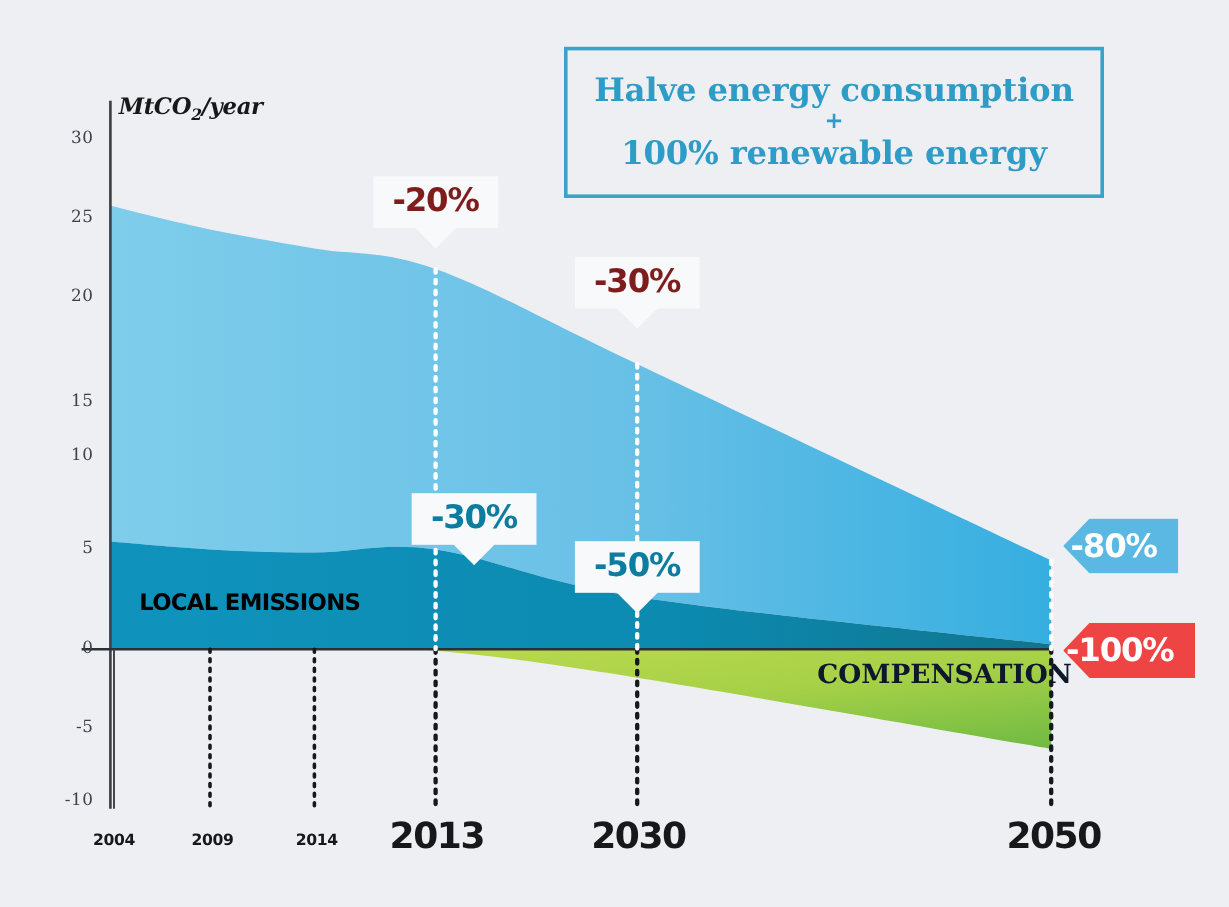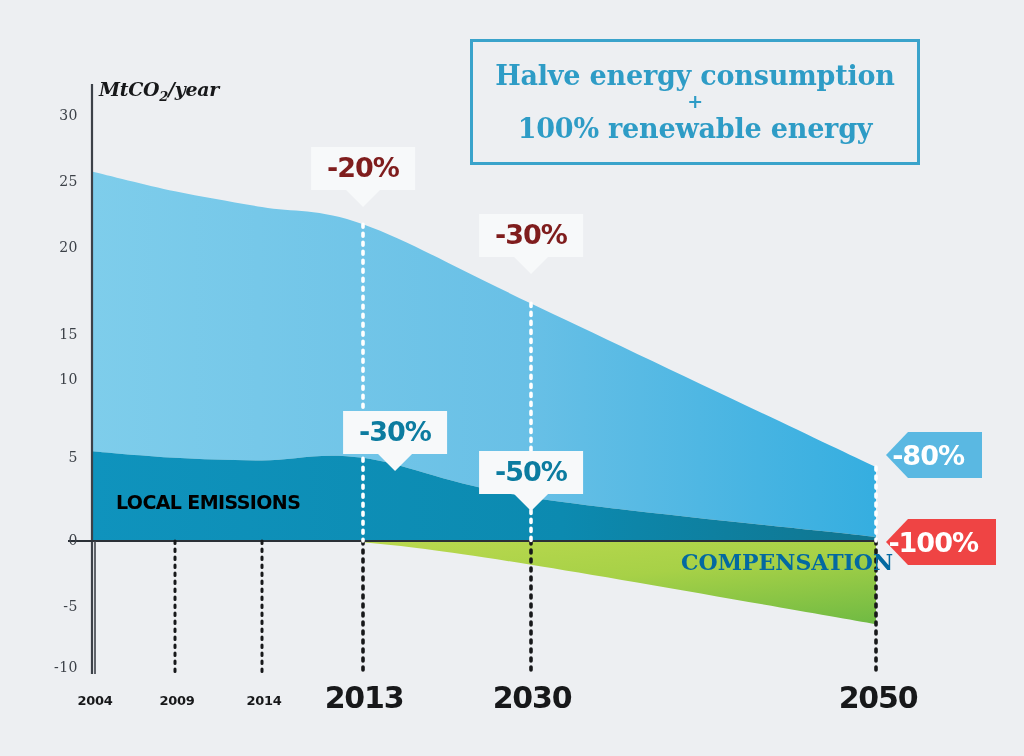--- a/index.html
+++ b/index.html
@@ -98,21 +98,21 @@
   #label-local {
     left: 116px;
     top: 491px;
     font-size: 19px;
     color: #000000;
   }
   #label-comp {
     left: 681px;
     top: 549px;
     font-size: 22px;
-    color: #0369a1;
+    color: #0f172a;
     font-family: "DejaVu Serif", serif;
     letter-spacing: 0px;
   }
 
   
   .bubble {
     position: absolute;
     transform: translateX(-50%);
     background: #f7f9fa;
     padding: 7px 16px 9px 16px;

